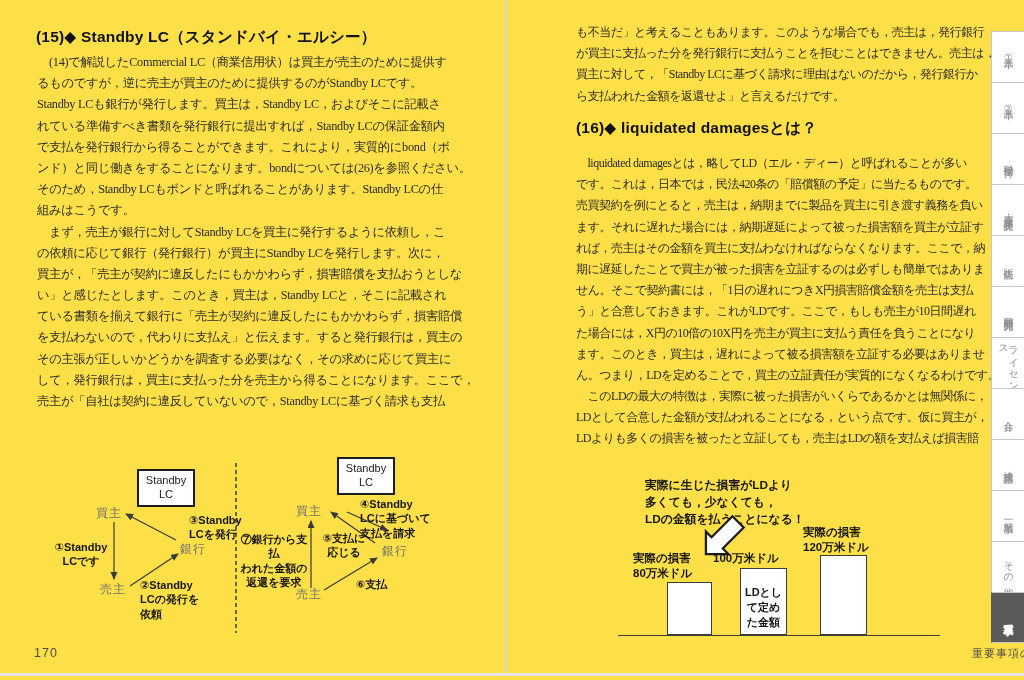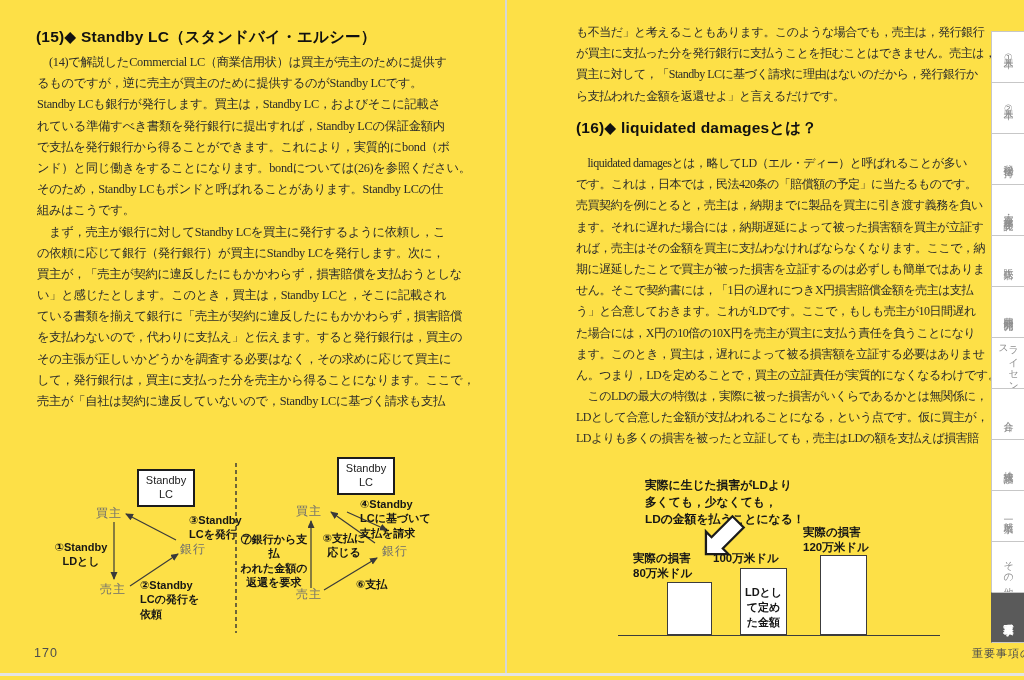--- a/index.html
+++ b/index.html
@@ -105,21 +105,21 @@
         <line x1="284" y1="135" x2="337" y2="103" stroke="#3a3a3a" stroke-width="1.2" marker-end="url(#ah1)"></line>
         <line x1="271" y1="133" x2="271" y2="66" stroke="#3a3a3a" stroke-width="1.2" marker-end="url(#ah1)"></line>
       </svg>
 
       <div class="lc-box" style="left:97px;top:14px;width:44px;">Standby
 LC</div>
       <div class="node-label" style="left:56px;top:50px;">買主</div>
       <div class="node-label" style="left:140px;top:86px;">銀行</div>
       <div class="node-label" style="left:60px;top:126px;">売主</div>
       <div class="arrow-label center" style="left:8px;top:85px;width:66px;">①Standby
-LDとし</div>
+LCです</div>
       <div class="arrow-label" style="left:100px;top:123px;">②Standby
 LCの発行を
 依頼</div>
       <div class="arrow-label" style="left:108px;top:58px;margin-left:41px;">③Standby
 LCを発行</div>
 
       <div class="lc-box" style="left:297px;top:2px;width:44px;">Standby
 LC</div>
       <div class="node-label" style="left:256px;top:48px;">買主</div>
       <div class="node-label" style="left:342px;top:88px;">銀行</div>

